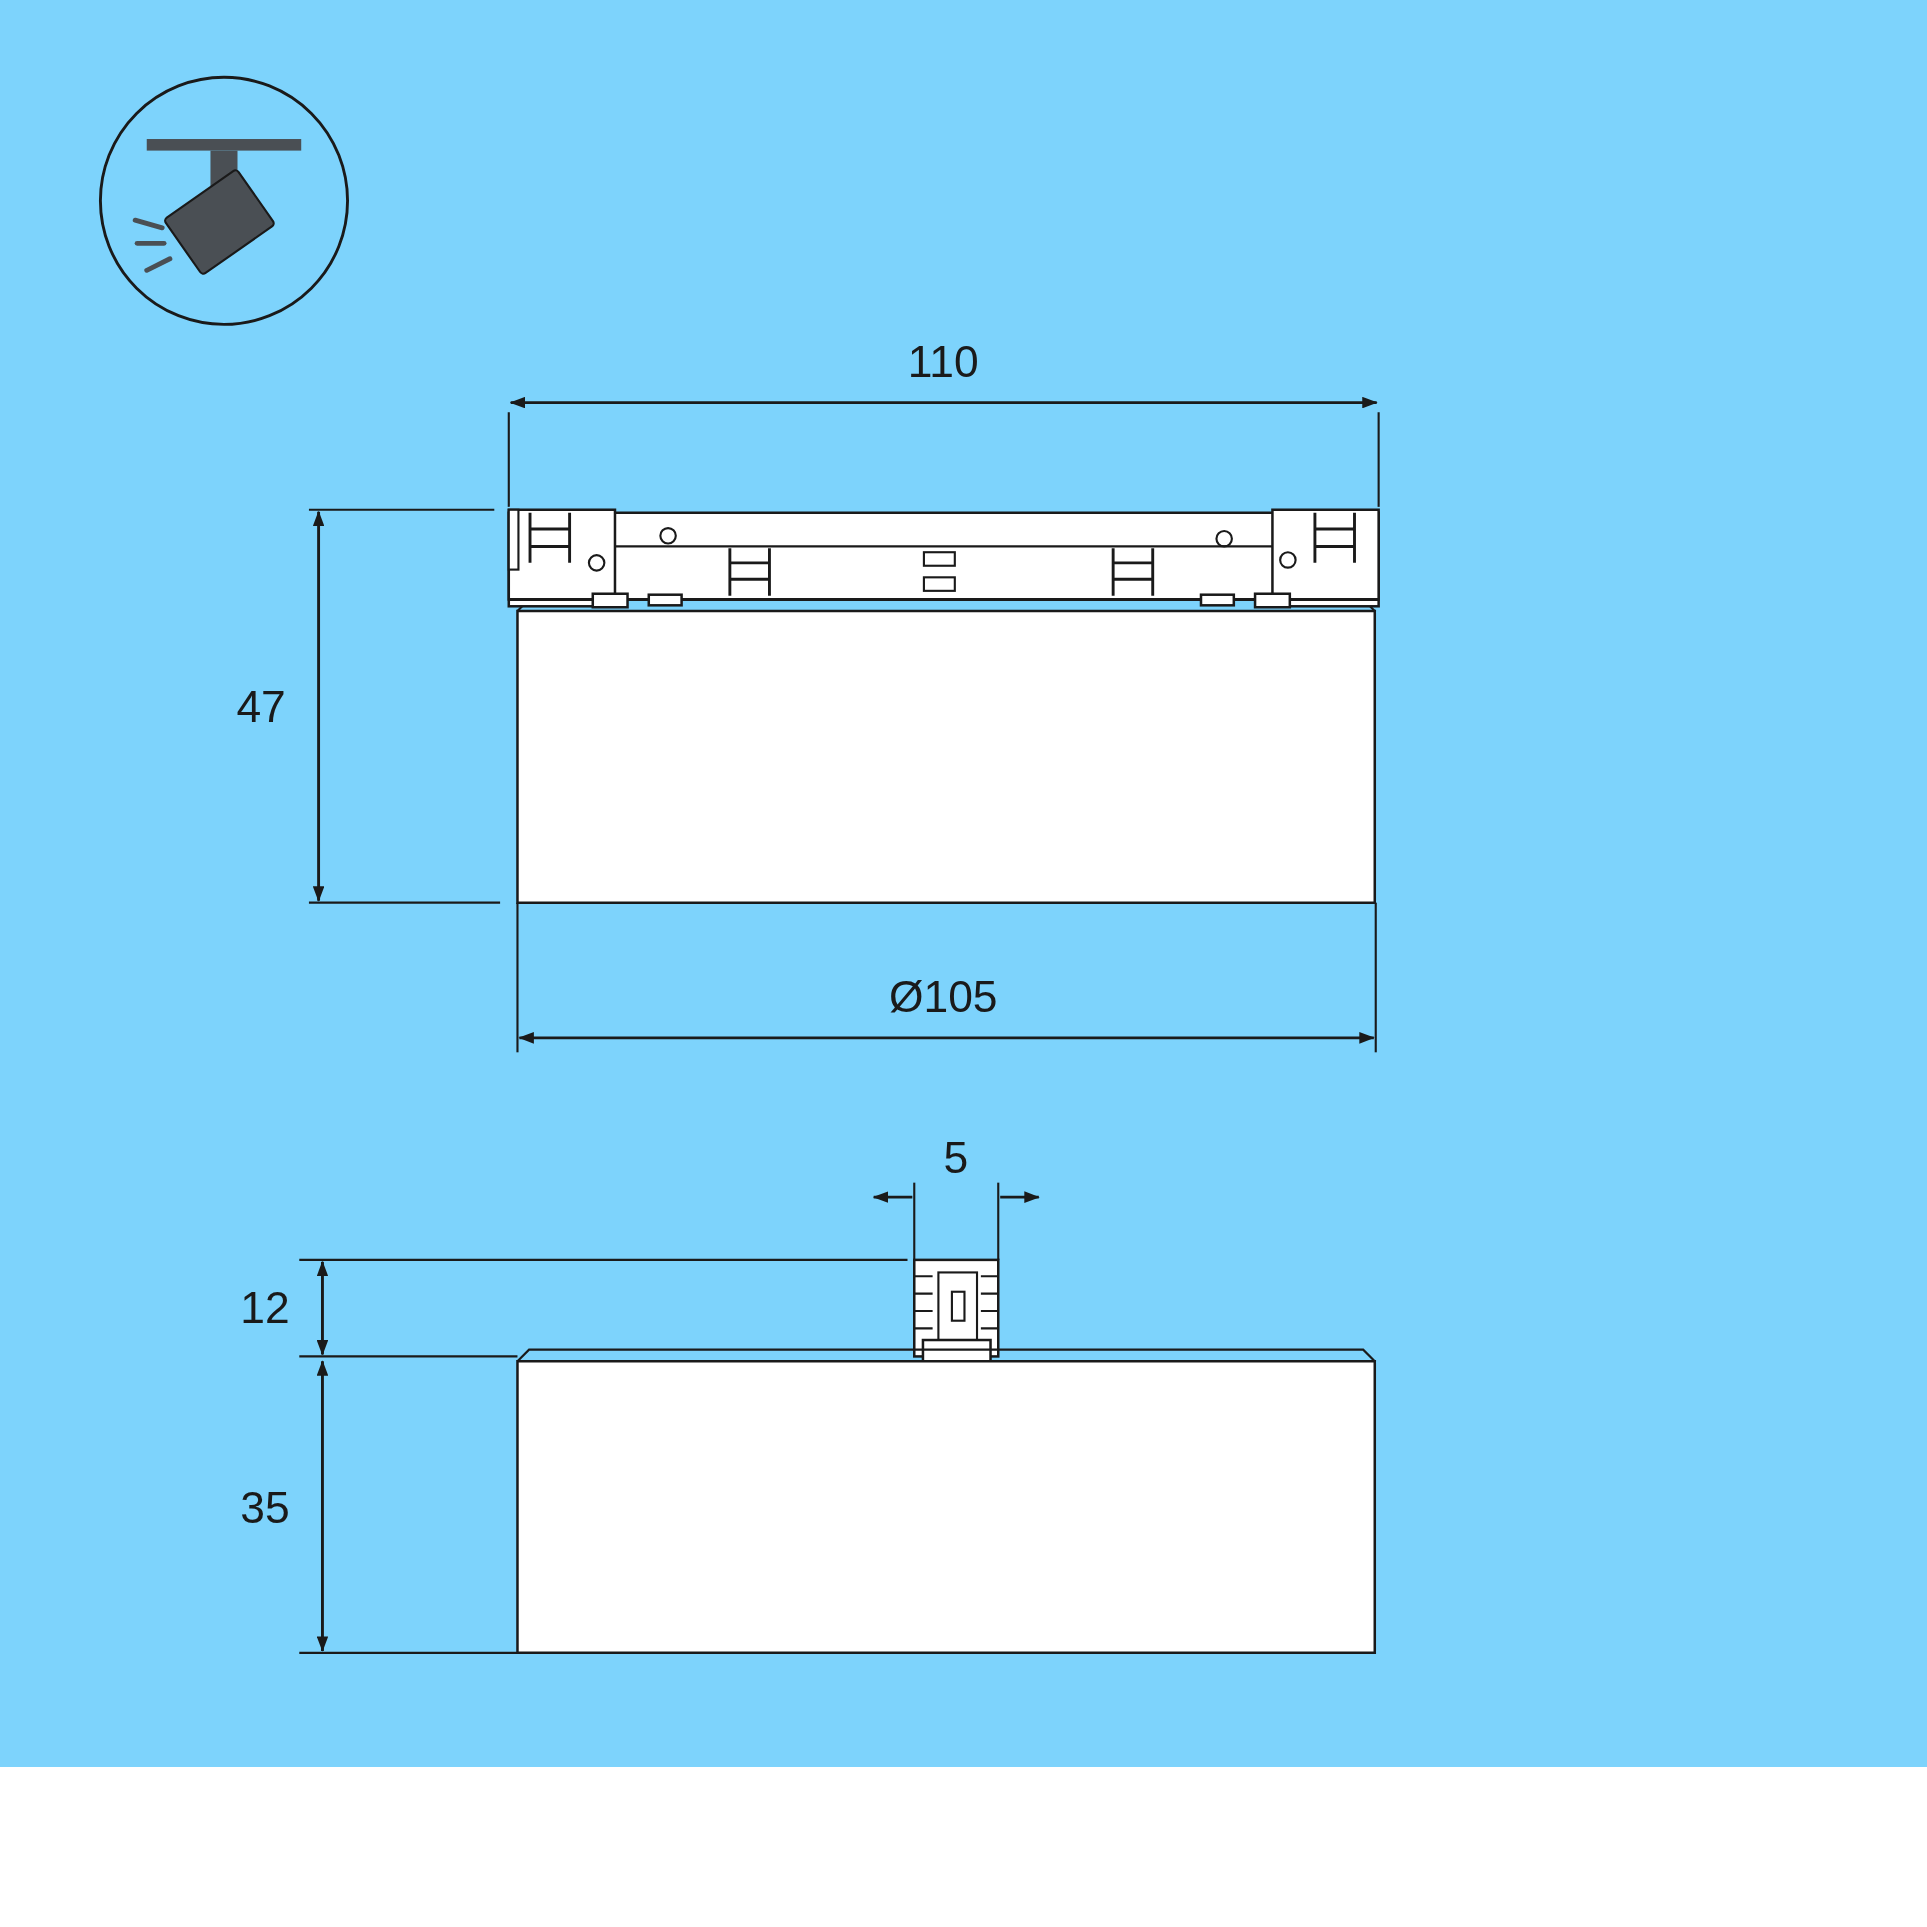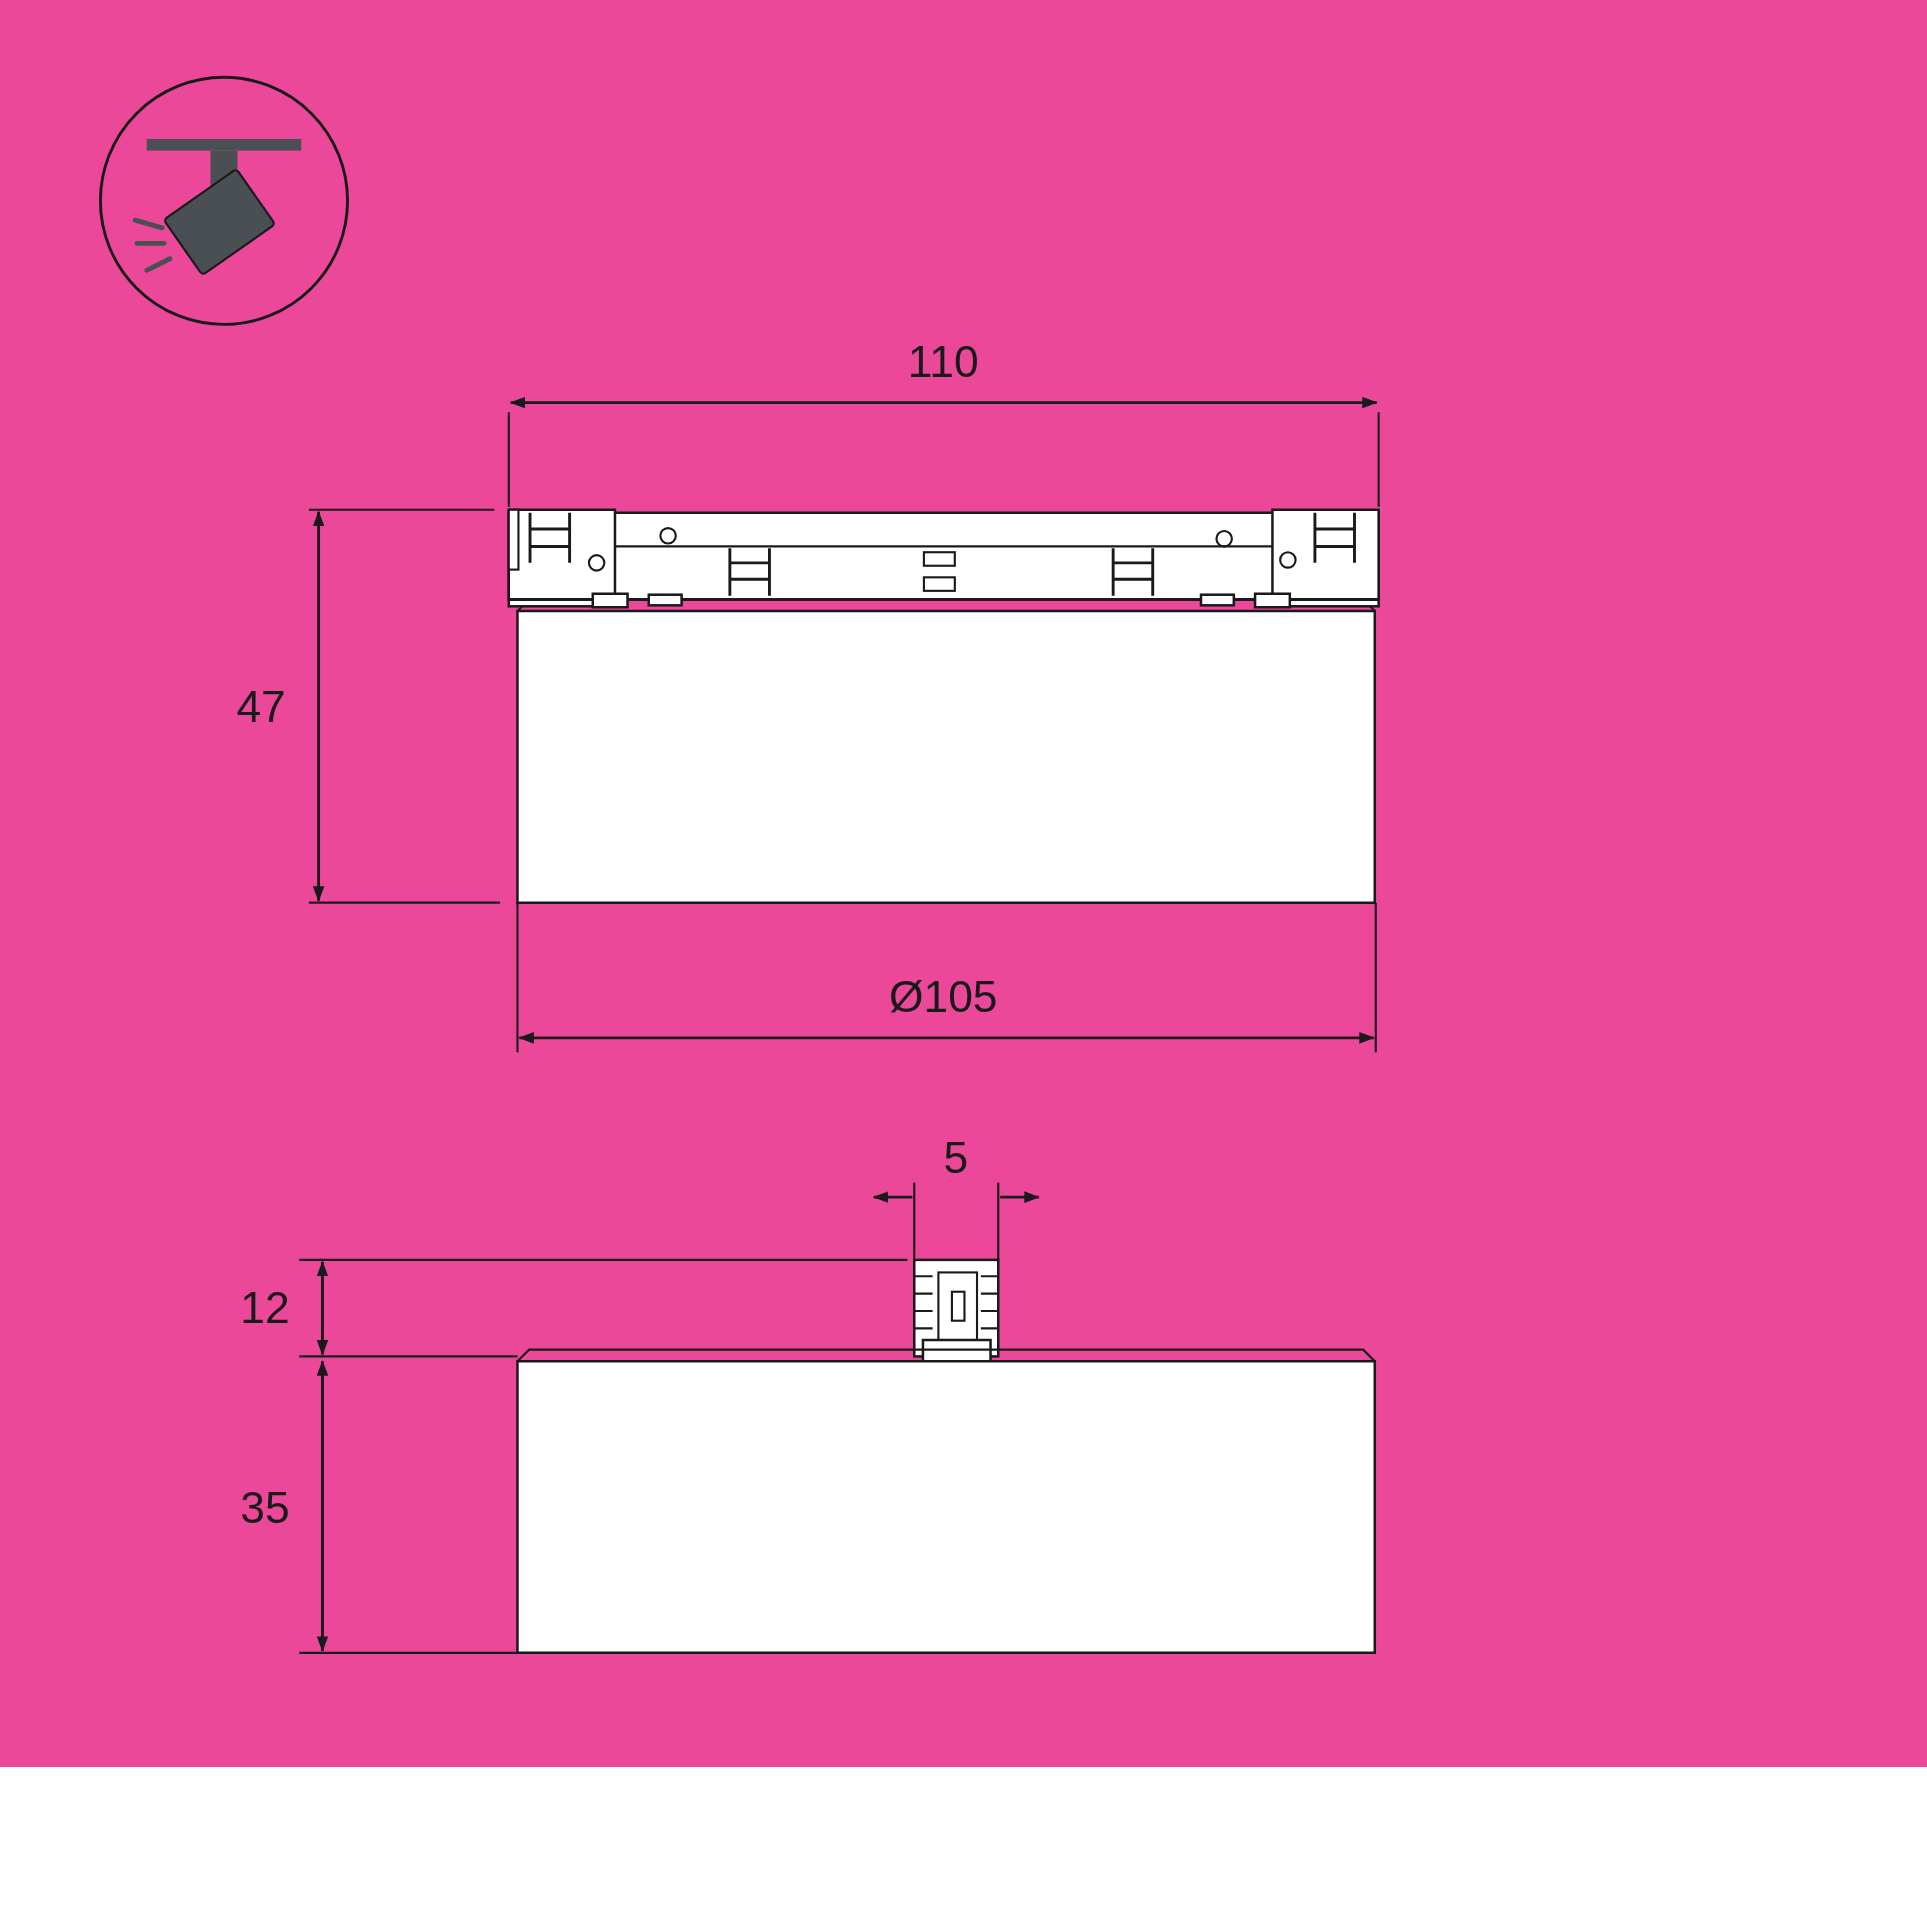--- a/index.html
+++ b/index.html
@@ -8,21 +8,21 @@
     background: #ffffff;
   }
   body {
     font-family: "Liberation Sans", sans-serif;
     color: #1a1a1a;
   }
   #sheet {
     position: relative;
     width: 1927px;
     height: 1767px;
-    background: #ec4899;
+    background: #7dd3fc;
     overflow: hidden;
   }
   #sheet svg {
     position: absolute;
     left: 0;
     top: 0;
     width: 1927px;
     height: 1927px;
   }
   .dim-text {

